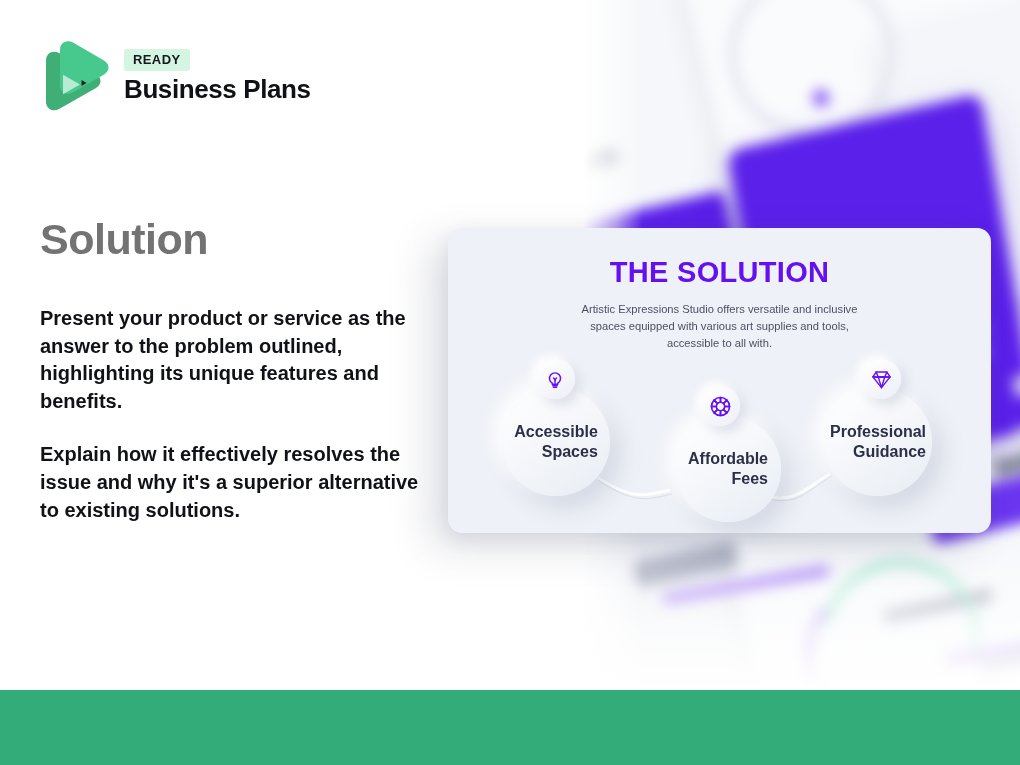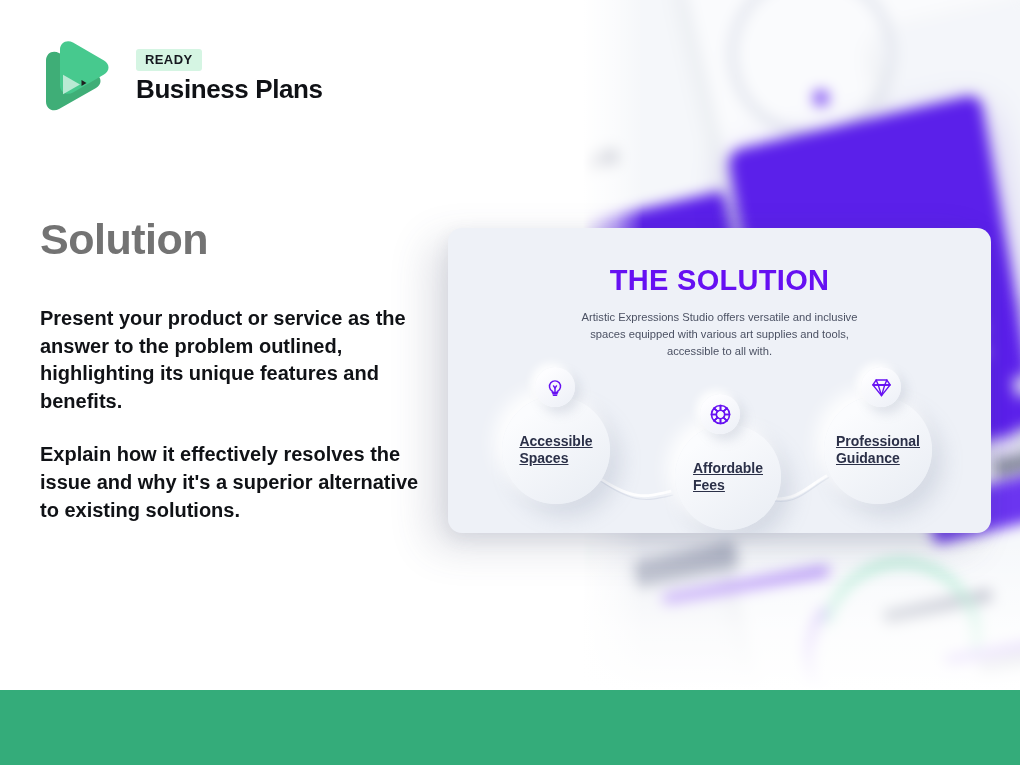--- a/index.html
+++ b/index.html
@@ -130,21 +130,21 @@
     top: 228px;
     width: 543px;
     height: 305px;
     background: #eef1f7;
     border-radius: 14px;
     box-shadow: -18px 14px 40px rgba(70,80,110,0.18),
                  0 6px 18px rgba(70,80,110,0.10);
     overflow: hidden;
     z-index: 50;
   }
-  .card-inner { position: absolute; inset: 0; margin-top: 8px; }
+  .card-inner { position: absolute; inset: 0; }
   .card-title-in {
     position: absolute; top: 28px; left: 0; width: 100%;
     text-align: center;
     color: #6610f2;
     font-size: 29px;
     font-weight: 700;
     letter-spacing: 0.3px;
   }
   .card-sub {
     position: absolute; top: 73px; left: 50%; transform: translateX(-50%);
@@ -160,26 +160,25 @@
     position: absolute;
     border-radius: 50%;
     background: linear-gradient(145deg, #fbfcfe 20%, #e8ecf3 100%);
     box-shadow: -8px -8px 18px rgba(255,255,255,0.95),
                  10px 12px 22px rgba(120,130,160,0.22);
     display: flex;
     align-items: center;
     justify-content: center;
   }
   .blob-label {
-    text-align: left;
+    text-align: right;
     color: #2b3048;
-    font-size: 14px;
+    font-size: 16px;
     font-weight: 700;
     line-height: 1.25;
-    text-decoration: underline;
   }
   .blob-1 { left: 54px;  top: 160px; width: 108px; height: 108px; }
   .blob-2 { left: 227px; top: 188px; width: 106px; height: 106px; }
   .blob-3 { left: 376px; top: 160px; width: 108px; height: 108px; }
 
   .icon-bubble {
     position: absolute;
     width: 40px; height: 40px;
     border-radius: 50%;
     background: linear-gradient(145deg, #fdfdff 20%, #eceff6 100%);
@@ -200,21 +199,21 @@
   
   #logo-area {
     position: absolute;
     left: 40px;
     top: 40px;
     display: flex;
     align-items: center;
     gap: 14px;
   }
   #logo-mark { width: 70px; height: 74px; display: block; }
-  .logo-text-col { display: flex; flex-direction: column; gap: 3px; margin-left: 12px; }
+  .logo-text-col { display: flex; flex-direction: column; gap: 3px; }
   #ready-badge {
     align-self: flex-start;
     background: #d5f5e3;
     color: #15181f;
     font-size: 13px;
     font-weight: 700;
     letter-spacing: .4px;
     padding: 3px 9px 4px 9px;
     border-radius: 3px;
   }

